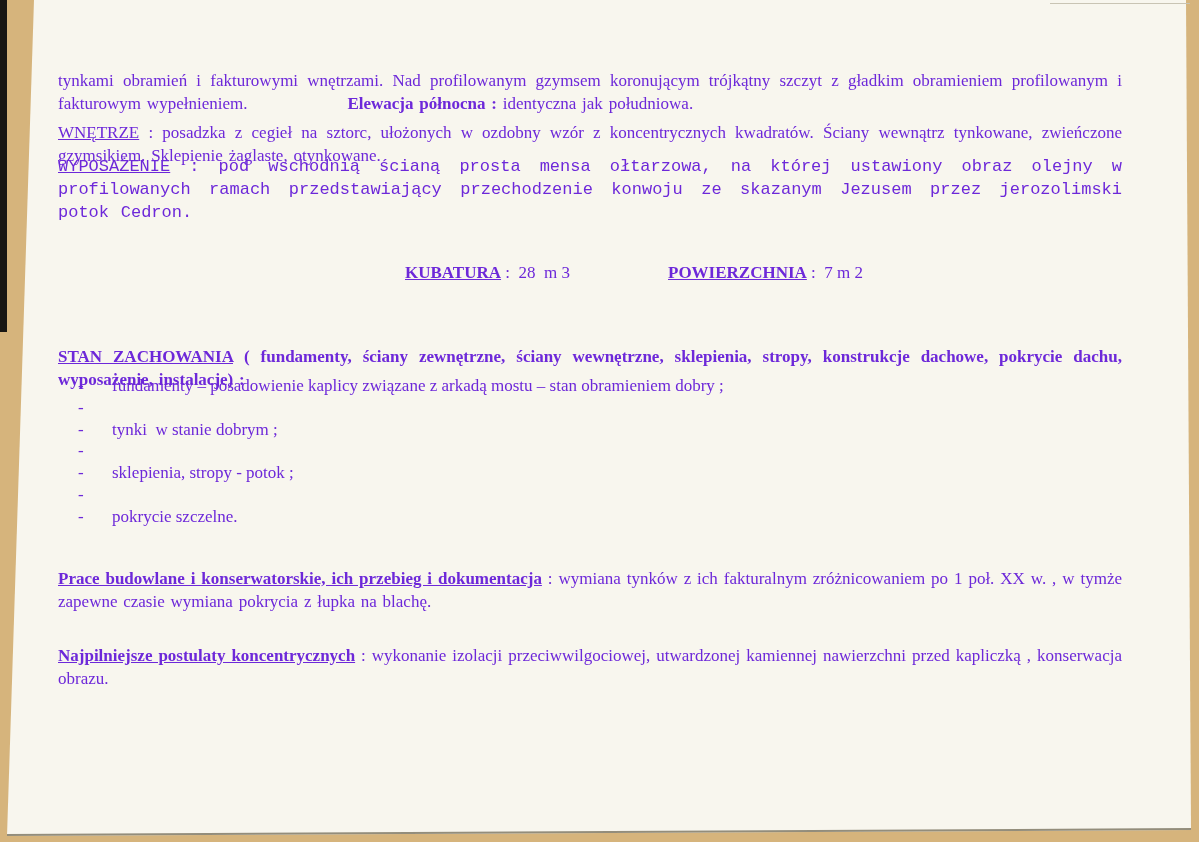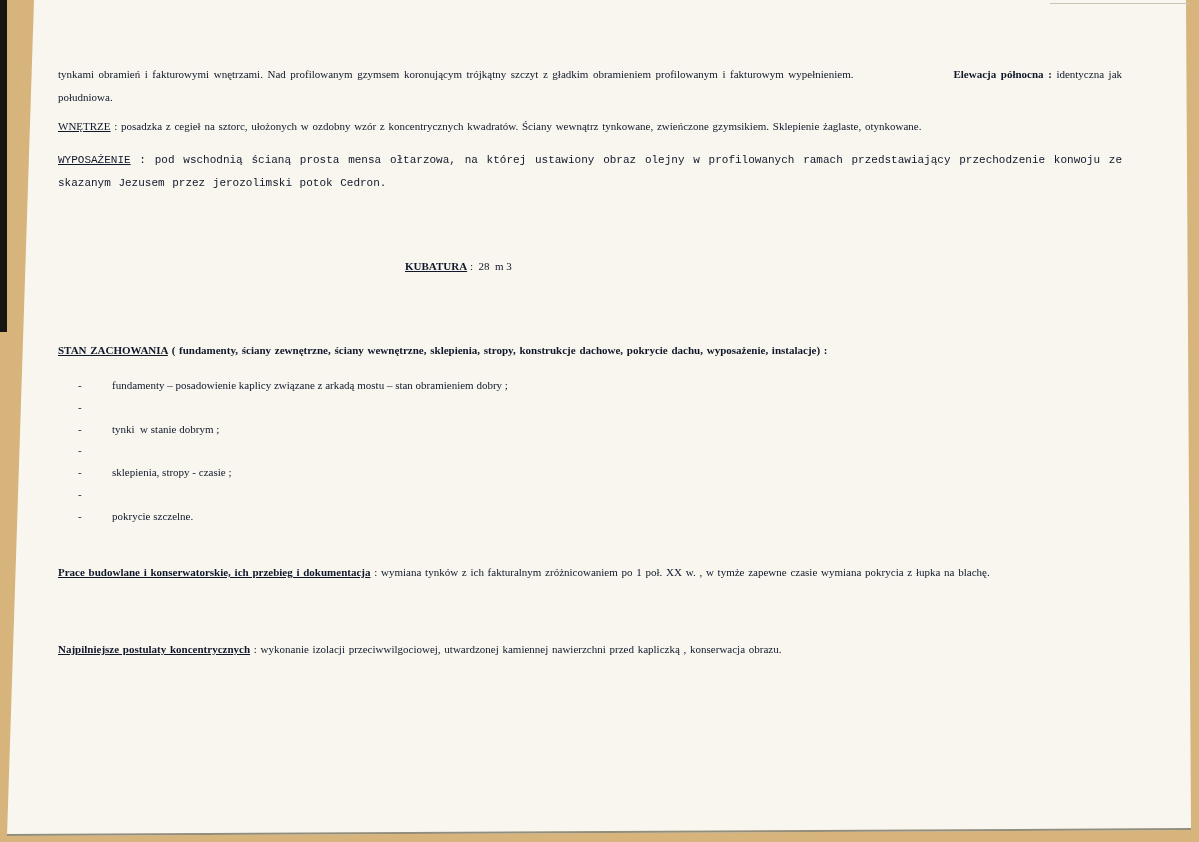--- a/index.html
+++ b/index.html
@@ -26,33 +26,33 @@
   }
   .paper-edge-bottom {
     position: absolute; left: 7px; top: 834px; width: 1184px; height: 2px;
     background: #938d7b;
     transform: rotate(-0.29deg);
     transform-origin: left center;
   }
   .doc-text {
     position: absolute;
     left: 58px; width: 1064px;
-    color: #0f172a;
-    font-size: 11px;
+    color: #6d28d9;
+    font-size: 17px;
     line-height: 23px;
   }
   .justified { text-align: justify; word-spacing: 0.09em; }
   .b { font-weight: bold; }
   .u { text-decoration: underline; }
   .keep-ws { white-space: pre-wrap; }
   .inline-gap { display: inline-block; width: 100px; }
   #para-opening   { top: 52px; }
   #para-wnetrze   { top: 104px; }
   #para-wyposazenie { top: 138px; font-family: Liberation Mono, monospace; }
-  #metrics-row    { top: 255px; height: 26px; text-decoration: underline; }
+  #metrics-row    { top: 261px; height: 26px; text-decoration: underline; }
   .metric { position: absolute; top: 0; white-space: pre-wrap; }
   #metric-kubatura { left: 347px; }
   #metric-powierzchnia { left: 610px; }
   #para-stan      { top: 328px; }
   #stan-list      { top: 375px; }
   .stan-item { display: flex; padding-left: 20px; height: 21.8px; line-height: 21.8px; }
   .stan-item .dash { width: 34px; flex: none; }
   .stan-item .item-text { white-space: pre-wrap; }
   #para-prace     { top: 550px; font-family: Liberation Serif, serif; }
   #para-najpilniejsze { top: 627px; }
@@ -66,20 +66,21 @@
 <div class="paper-edge-bottom"></div>
 
 <p class="doc-text justified" id="para-opening"><span>tynkami obramień i fakturowymi wnętrzami. Nad profilowanym gzymsem koronującym trójkątny szczyt z gładkim obramieniem profilowanym i fakturowym wypełnieniem.</span><span class="inline-gap"></span><span class="b">Elewacja północna :</span><span> identyczna jak południowa.</span></p>
 
 <p class="doc-text justified" id="para-wnetrze"><span class="u">WNĘTRZE</span><span> : </span><span>posadzka z cegieł na sztorc, ułożonych w ozdobny wzór z koncentrycznych kwadratów. Ściany wewnątrz tynkowane, zwieńczone gzymsikiem. Sklepienie żaglaste, otynkowane.</span></p>
 
 <p class="doc-text justified" id="para-wyposazenie"><span class="u">WYPOSAŻENIE</span><span> : </span><span>pod wschodnią ścianą prosta mensa ołtarzowa, na której ustawiony obraz olejny w profilowanych ramach przedstawiający przechodzenie konwoju ze skazanym Jezusem przez jerozolimski potok Cedron.</span></p>
 
 <div class="doc-text" id="metrics-row">
   <span class="metric" id="metric-kubatura"><span class="b u">KUBATURA</span><span class="keep-ws"> :  28  m 3</span></span>
+  <span class="metric" id="metric-powierzchnia"><span class="b u">POWIERZCHNIA</span><span class="keep-ws"> :  7 m 2</span></span>
 </div>
 
 <p class="doc-text justified b" id="para-stan"><span class="u">STAN ZACHOWANIA</span><span> ( fundamenty, ściany zewnętrzne, ściany wewnętrzne, sklepienia, stropy, konstrukcje dachowe, pokrycie dachu, wyposażenie,  instalacje) :</span></p>
 
 <div class="doc-text" id="stan-list">
   <div class="stan-item">
       <span class="dash">-</span>
       <span class="item-text">fundamenty – posadowienie kaplicy związane z arkadą mostu – stan obramieniem dobry ;</span>
     </div>
   <div class="stan-item">
@@ -87,21 +88,21 @@
     </div>
   <div class="stan-item">
       <span class="dash">-</span>
       <span class="item-text">tynki  w stanie dobrym ;</span>
     </div>
   <div class="stan-item">
       <span class="dash">-</span>
     </div>
   <div class="stan-item">
       <span class="dash">-</span>
-      <span class="item-text">sklepienia, stropy - czasie ;</span>
+      <span class="item-text">sklepienia, stropy - potok ;</span>
     </div>
   <div class="stan-item">
       <span class="dash">-</span>
     </div>
   <div class="stan-item">
       <span class="dash">-</span>
       <span class="item-text">pokrycie szczelne.</span>
     </div>
 </div>
 

